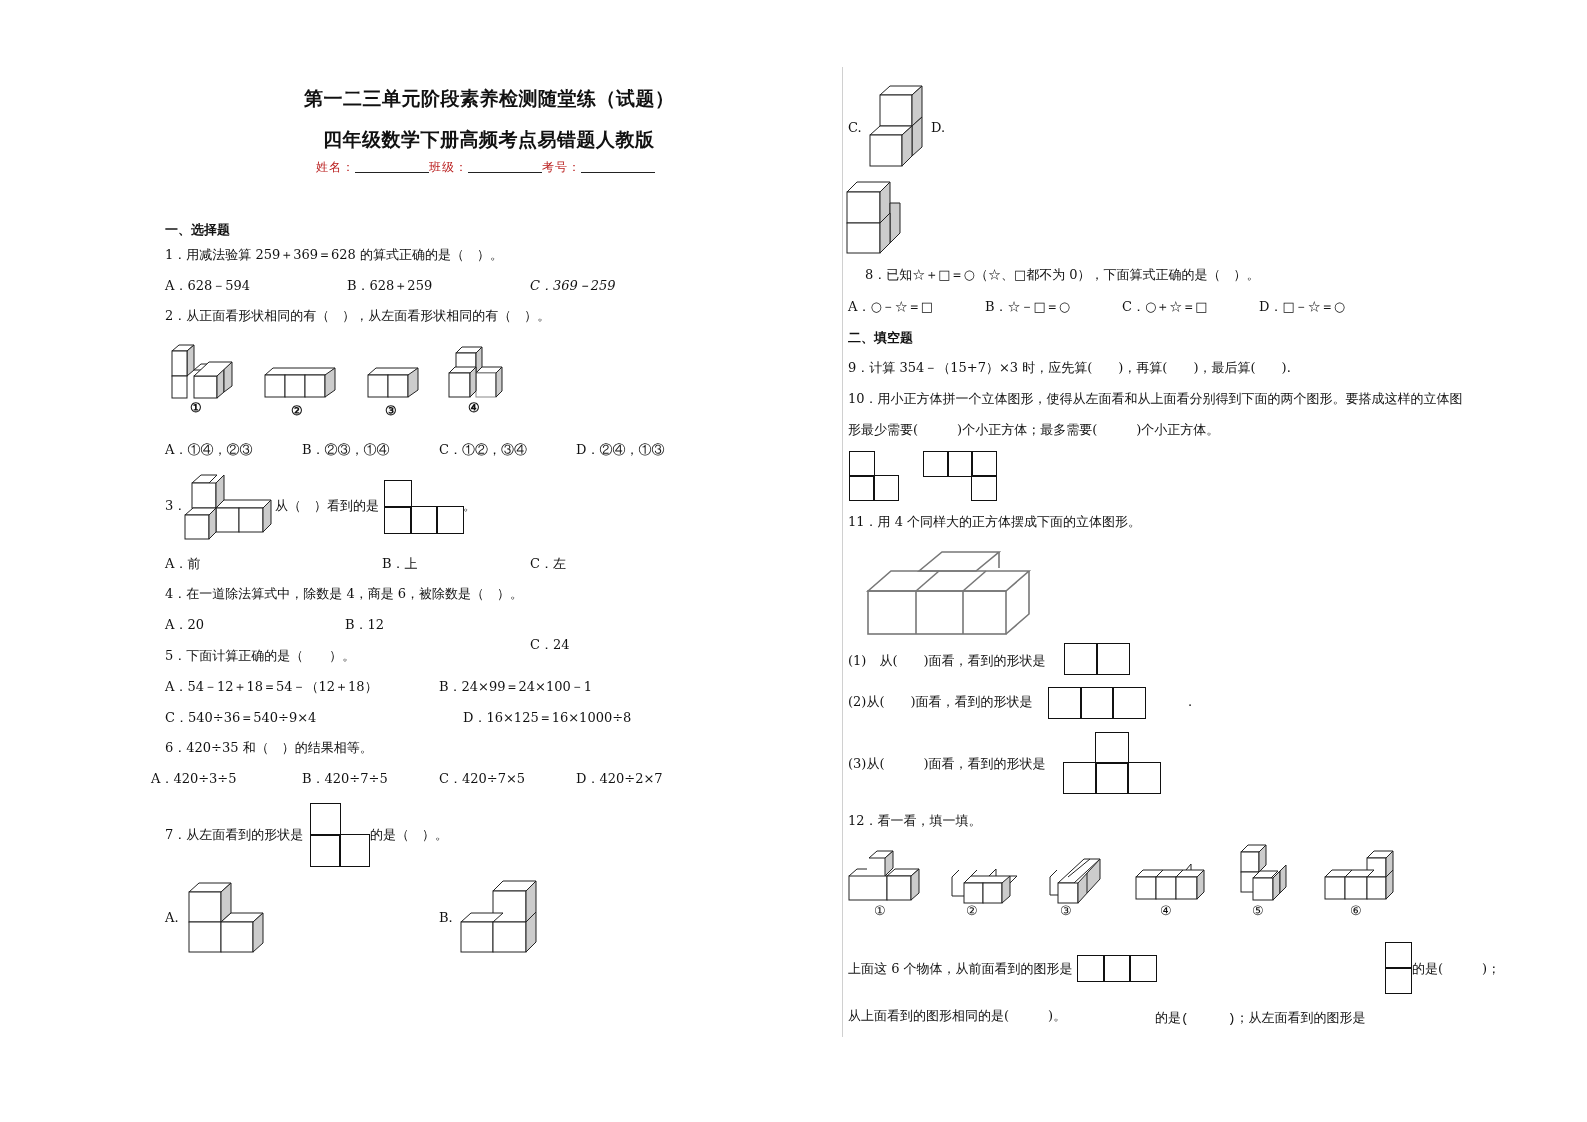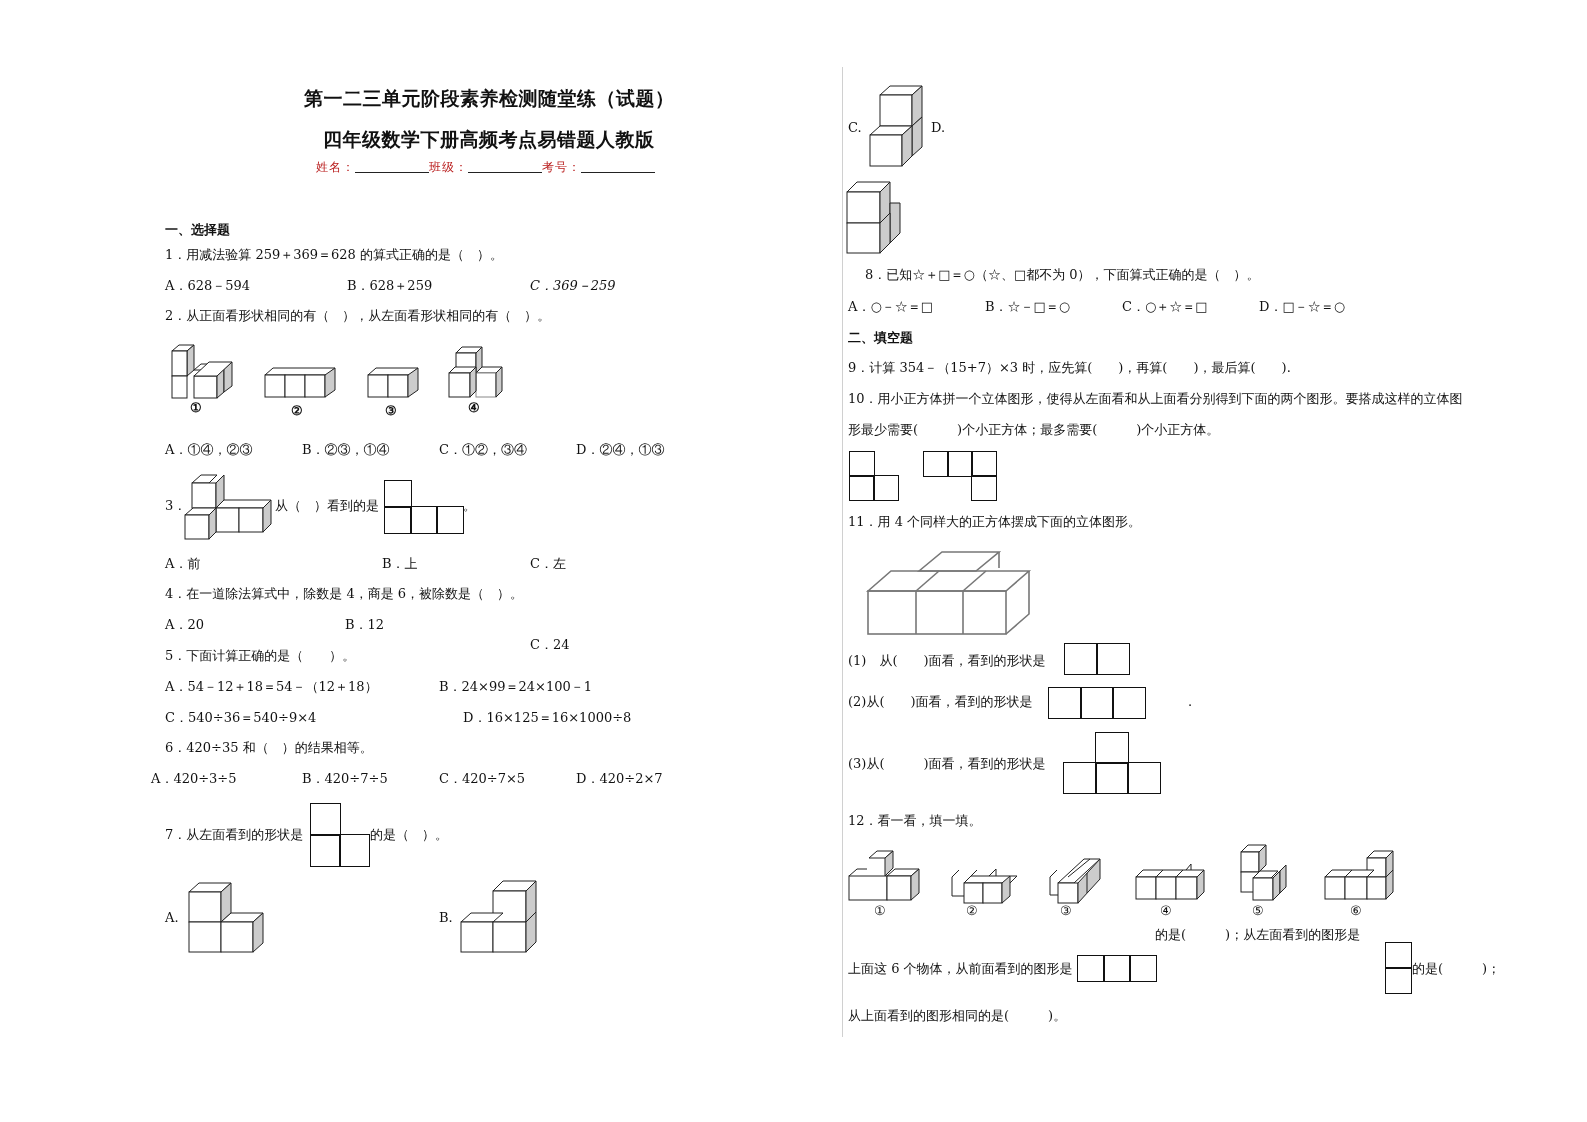--- a/index.html
+++ b/index.html
@@ -336,19 +336,19 @@
   </g>
 </svg>
 <div class="abs t" style="left:1350px;top:903px;">⑥</div>
 
 <div class="abs t" style="left:848px;top:961px;">上面这 6 个物体，从前面看到的图形是</div>
 <div class="grid" style="left:1078px;top:956px;grid-template-columns:26px 26px 26px;grid-template-rows:25px;">
   <div></div>
     <div></div>
     <div></div>
 </div>
-<div class="abs t" style="left:1155px;top:927px;">的是(　　　)；从左面看到的图形是</div>
+<div class="abs t" style="left:1155px;top:1011px;font-family:Liberation Mono, monospace;">的是(　　　)；从左面看到的图形是</div>
 <div class="grid" style="left:1386px;top:943px;grid-template-columns:25px;grid-template-rows:25px 25px;">
   <div></div>
     <div></div>
 </div>
 <div class="abs t" style="left:1412px;top:961px;">的是(　　　)；</div>
 <div class="abs t" style="left:848px;top:1008px;">从上面看到的图形相同的是(　　　)。</div>
 
 </body></html>

